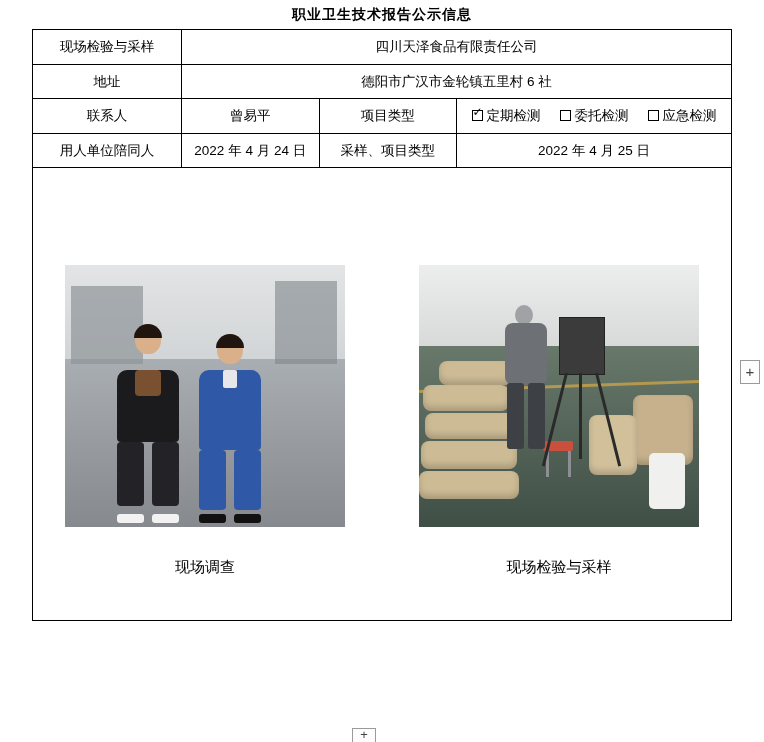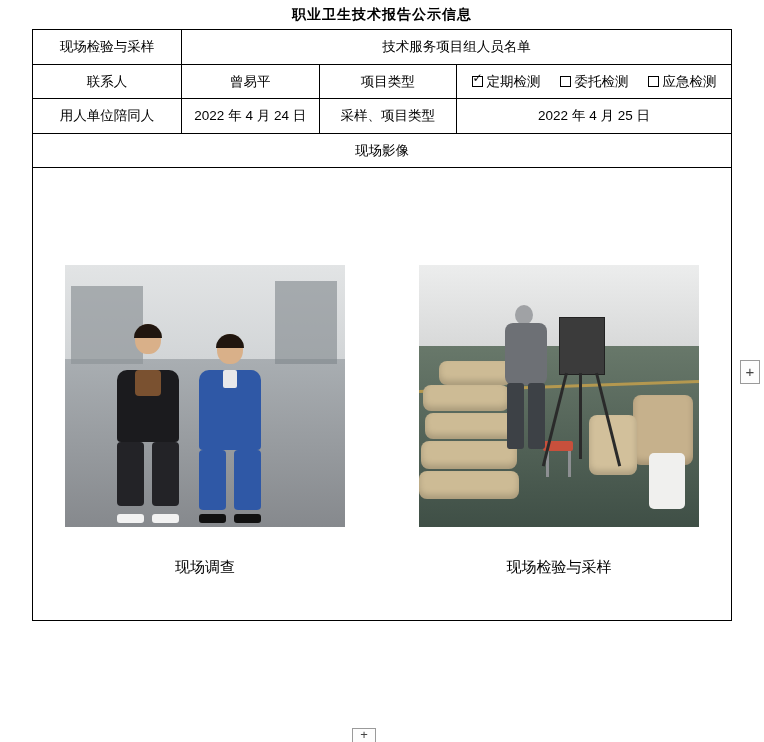--- a/index.html
+++ b/index.html
@@ -183,21 +183,25 @@
 <body>
 
 <div class="page">
 
   <div class="title">职业卫生技术报告公示信息</div>
 
   <table class="doc">
     <tbody>
       <tr>
         <td class="label">现场检验与采样</td>
-        <td class="wide" colspan="4">技术服务项目组人员名单</td>
+        <td class="wide" colspan="4">四川天泽食品有限责任公司</td>
+      </tr>
+      <tr>
+        <td class="label">地址</td>
+        <td class="wide" colspan="4">德阳市广汉市金轮镇五里村 6 社</td>
       </tr>
       <tr>
         <td class="label">联系人</td>
         <td style="width:140px">曾易平</td>
         <td style="width:120px">项目类型</td>
         <td colspan="2">
           <div class="type-row">
             <span class="opt">
               <span class="box checked"></span>
               <span>定期检测</span>
@@ -213,23 +217,20 @@
           </div>
         </td>
       </tr>
       <tr>
         <td class="label">用人单位陪同人</td>
         <td>2022 年 4 月 24 日</td>
         <td>采样、项目类型</td>
         <td colspan="2">2022 年 4 月 25 日</td>
       </tr>
       <tr>
-        <td class="wide" colspan="5">现场影像</td>
-      </tr>
-      <tr>
         <td class="imgcell" colspan="5">
           <div class="img-wrap">
 
             <div class="img-block">
               <div class="photo photo1">
                 <div class="p1-wall"></div>
                 <div class="p1-floor"></div>
                 <div class="p1-machine"></div>
                 <div class="p1-machine2"></div>
 

